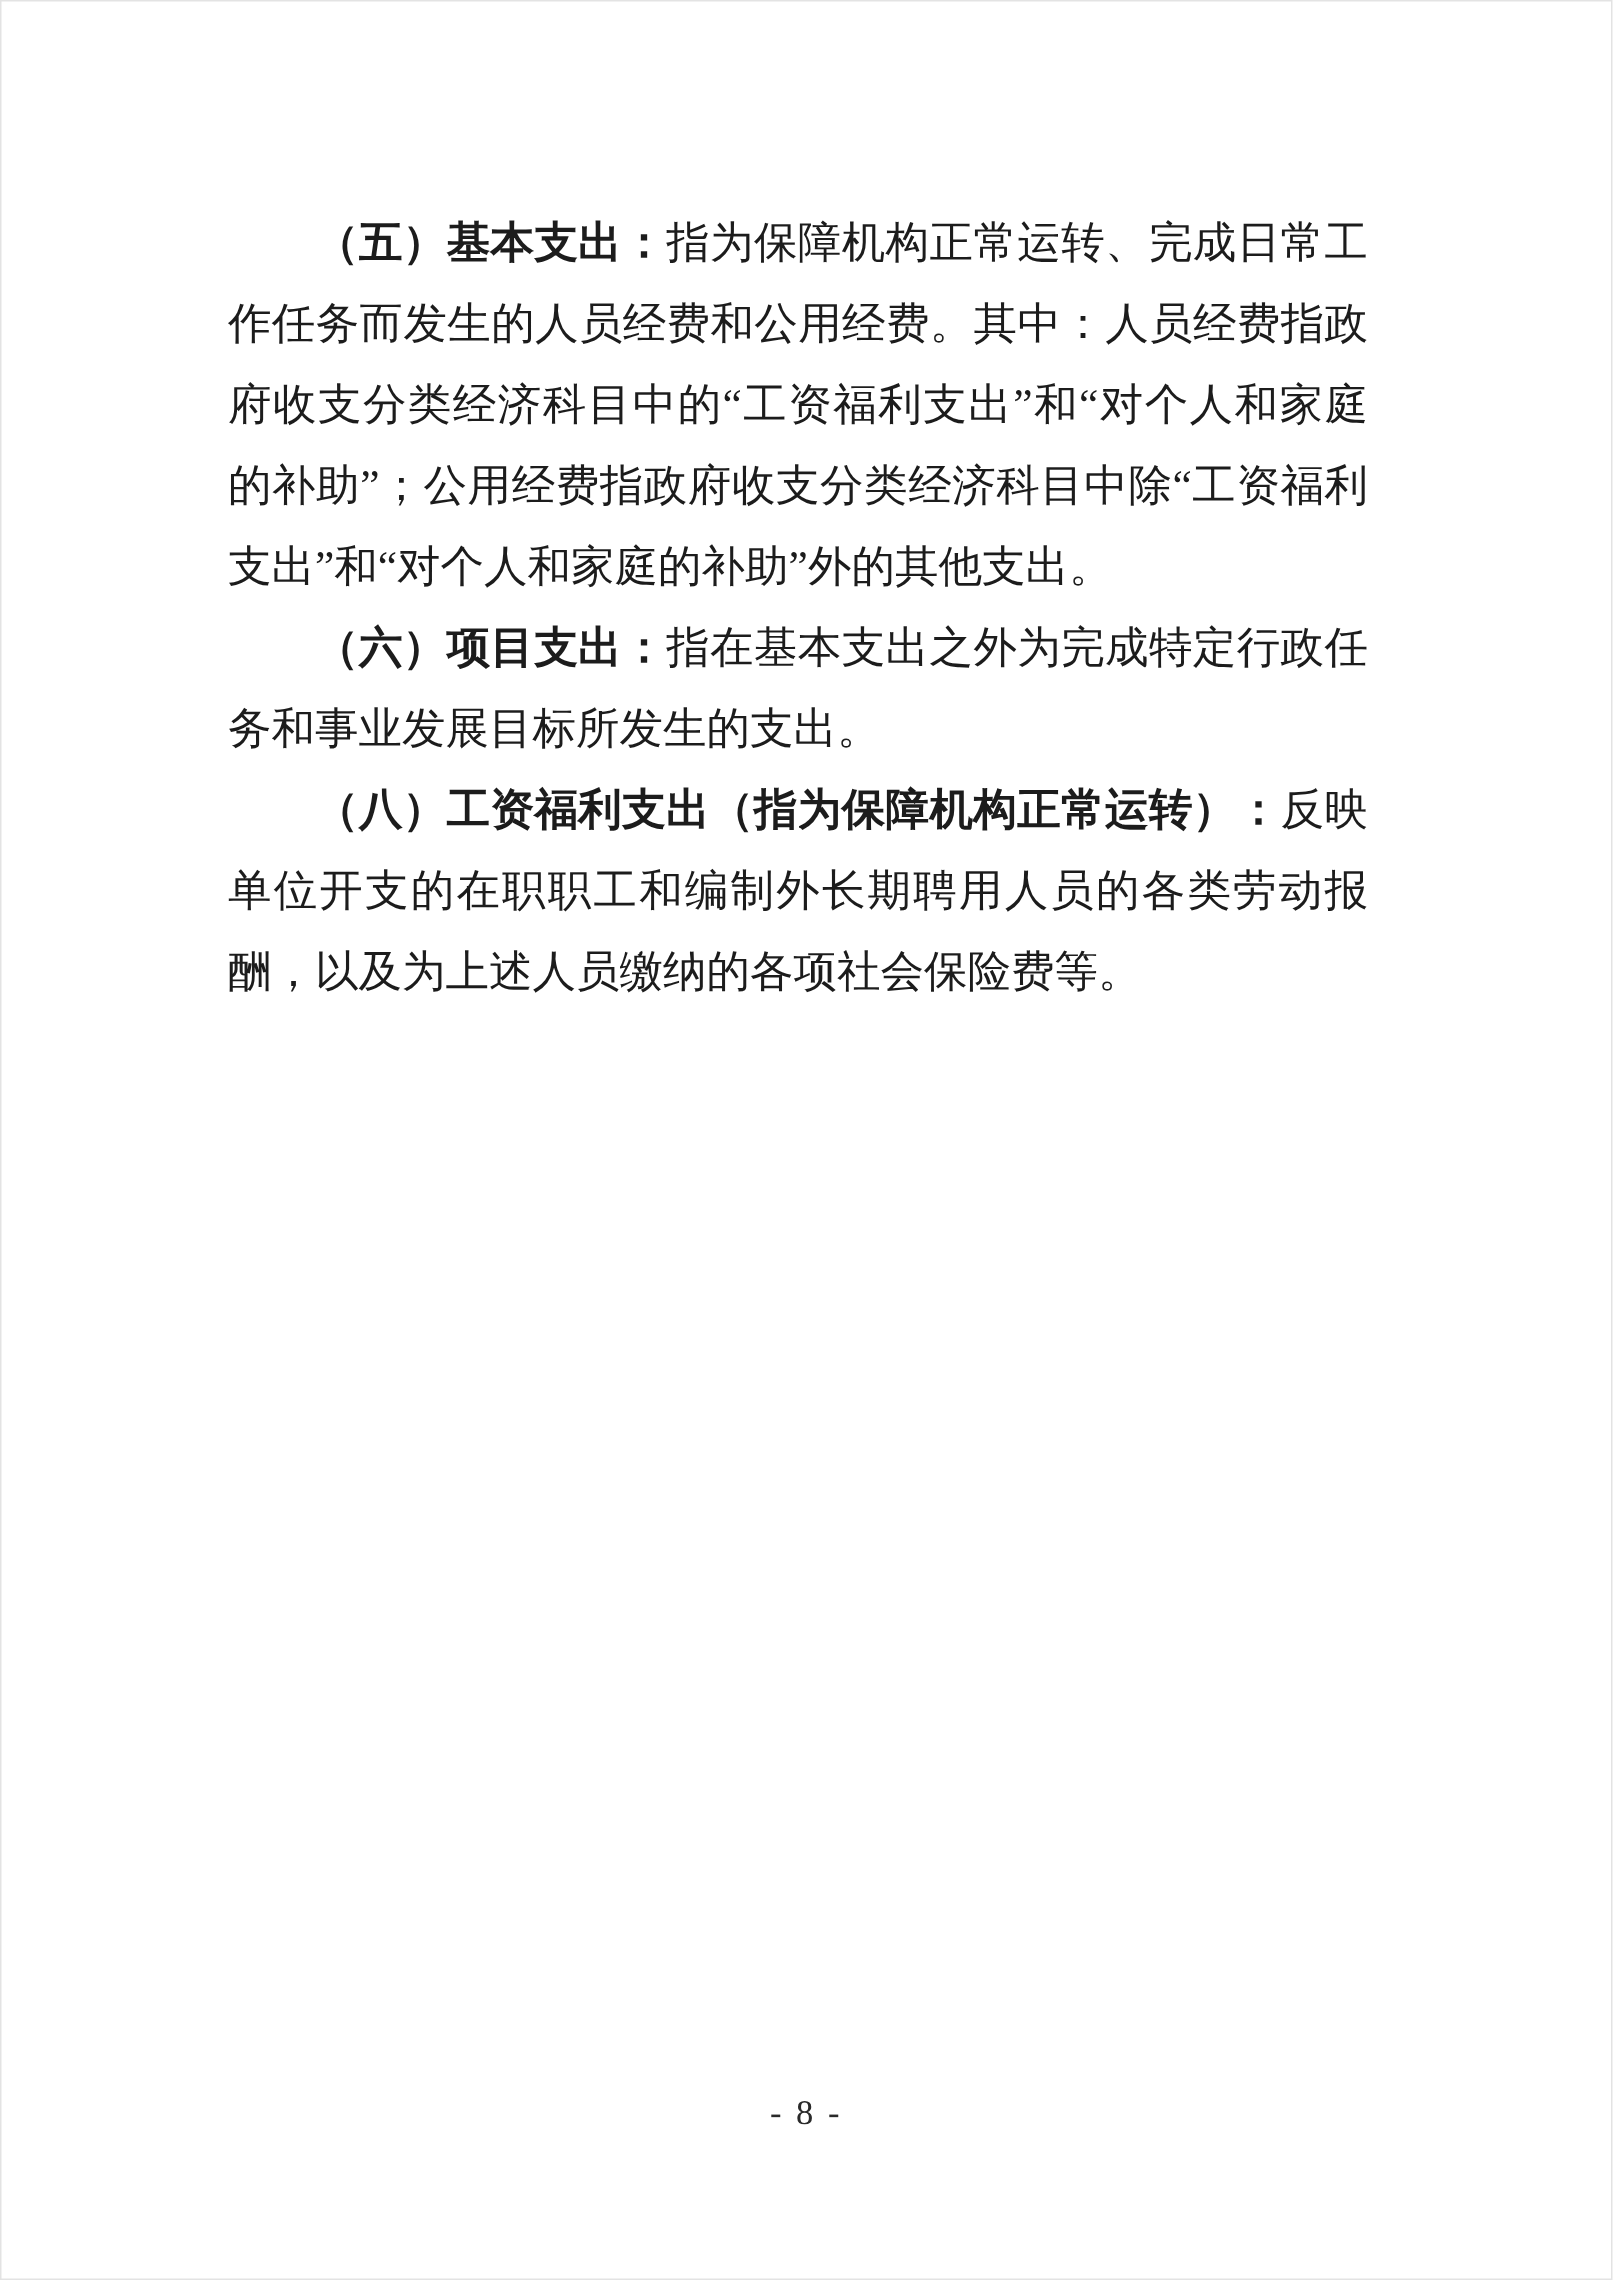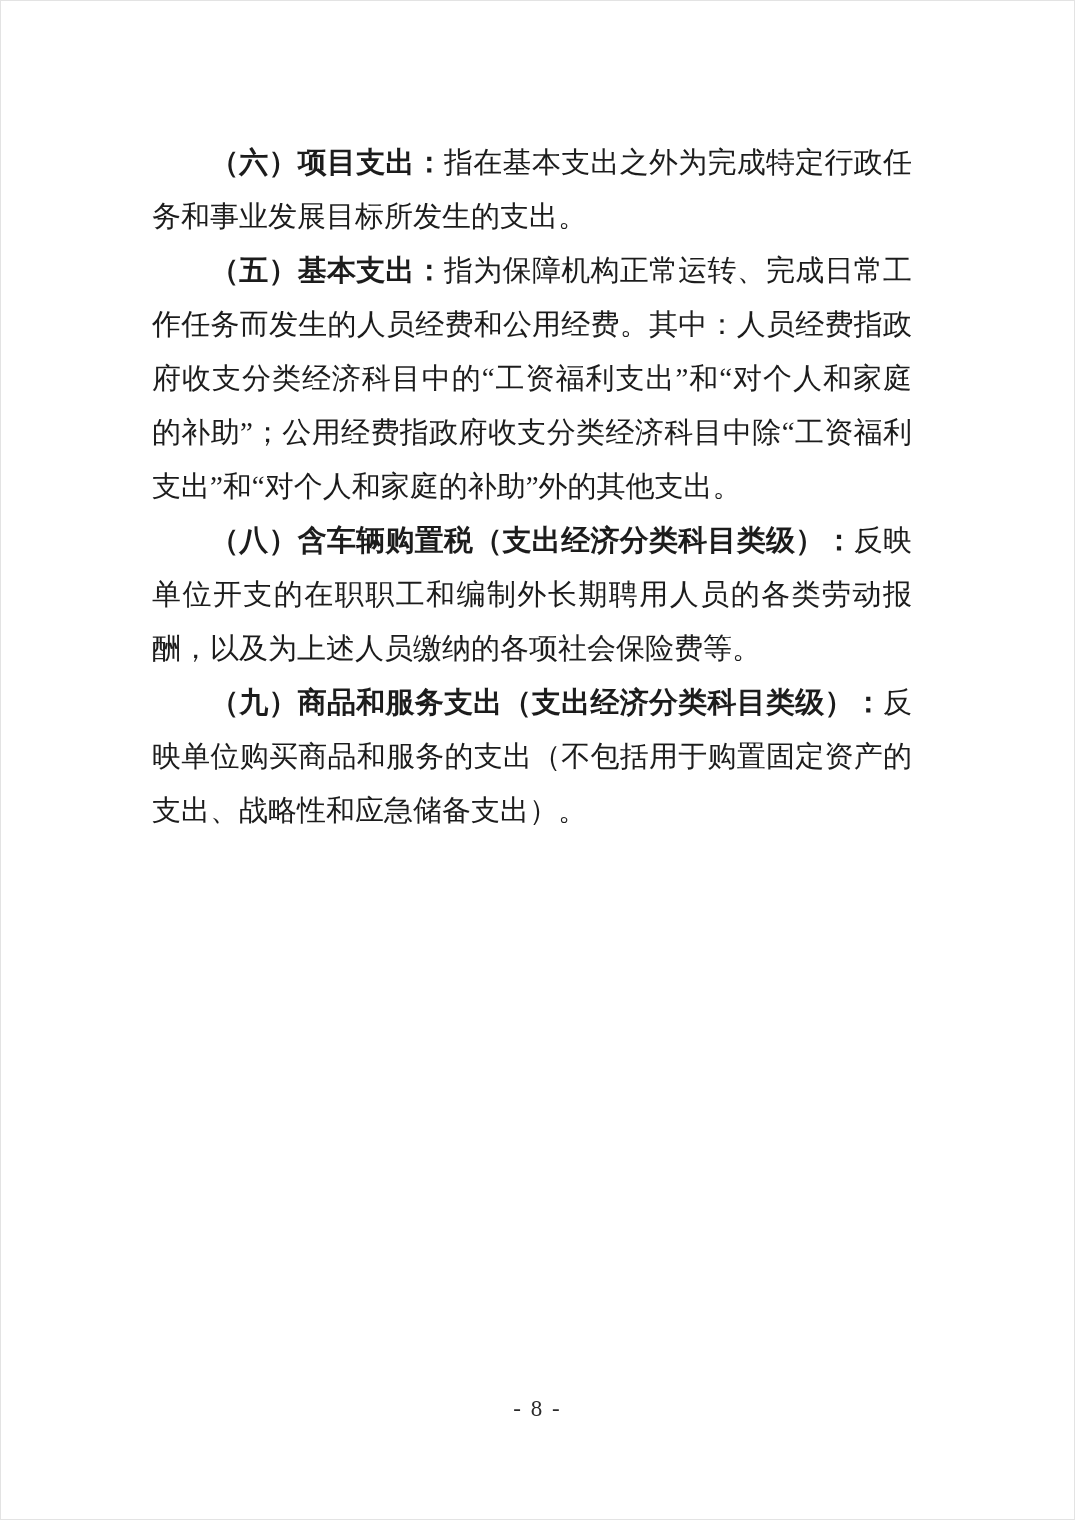--- a/index.html
+++ b/index.html
@@ -49,26 +49,25 @@
     color: #2a2a2a;
   }
 </style>
 </head>
 <body>
 
 <div class="page">
 
   <div class="content">
 
+    <p class="para"><span class="head">（五）基本支出：</span><span class="body-text">指为保障机构正常运转、完成日常工作任务而发生的人员经费和公用经费。其中：人员经费指政府收支分类经济科目中的“工资福利支出”和“对个人和家庭的补助”；公用经费指政府收支分类经济科目中除“工资福利支出”和“对个人和家庭的补助”外的其他支出。</span></p>
+
     <p class="para"><span class="head">（六）项目支出：</span><span class="body-text">指在基本支出之外为完成特定行政任务和事业发展目标所发生的支出。</span></p>
 
-    <p class="para"><span class="head">（五）基本支出：</span><span class="body-text">指为保障机构正常运转、完成日常工作任务而发生的人员经费和公用经费。其中：人员经费指政府收支分类经济科目中的“工资福利支出”和“对个人和家庭的补助”；公用经费指政府收支分类经济科目中除“工资福利支出”和“对个人和家庭的补助”外的其他支出。</span></p>
 
+    <p class="para"><span class="head">（八）工资福利支出（指为保障机构正常运转）：</span><span class="body-text">反映单位开支的在职职工和编制外长期聘用人员的各类劳动报酬，以及为上述人员缴纳的各项社会保险费等。</span></p>
 
-    <p class="para"><span class="head">（八）含车辆购置税（支出经济分类科目类级）：</span><span class="body-text">反映单位开支的在职职工和编制外长期聘用人员的各类劳动报酬，以及为上述人员缴纳的各项社会保险费等。</span></p>
-
-    <p class="para"><span class="head">（九）商品和服务支出（支出经济分类科目类级）：</span><span class="body-text">反映单位购买商品和服务的支出（不包括用于购置固定资产的支出、战略性和应急储备支出）。</span></p>
 
   </div>
 
   <div class="footer">- 8 -</div>
 
 </div>
 
 </body></html>

